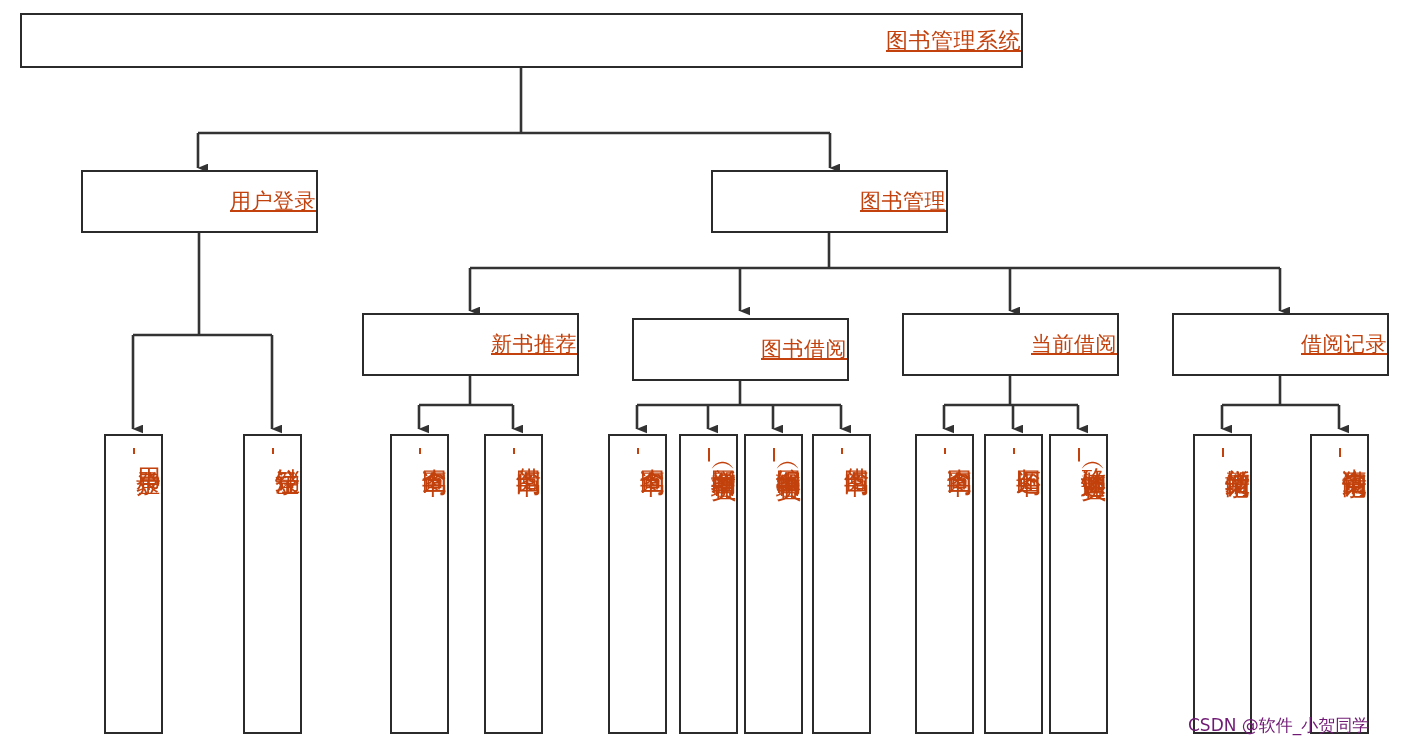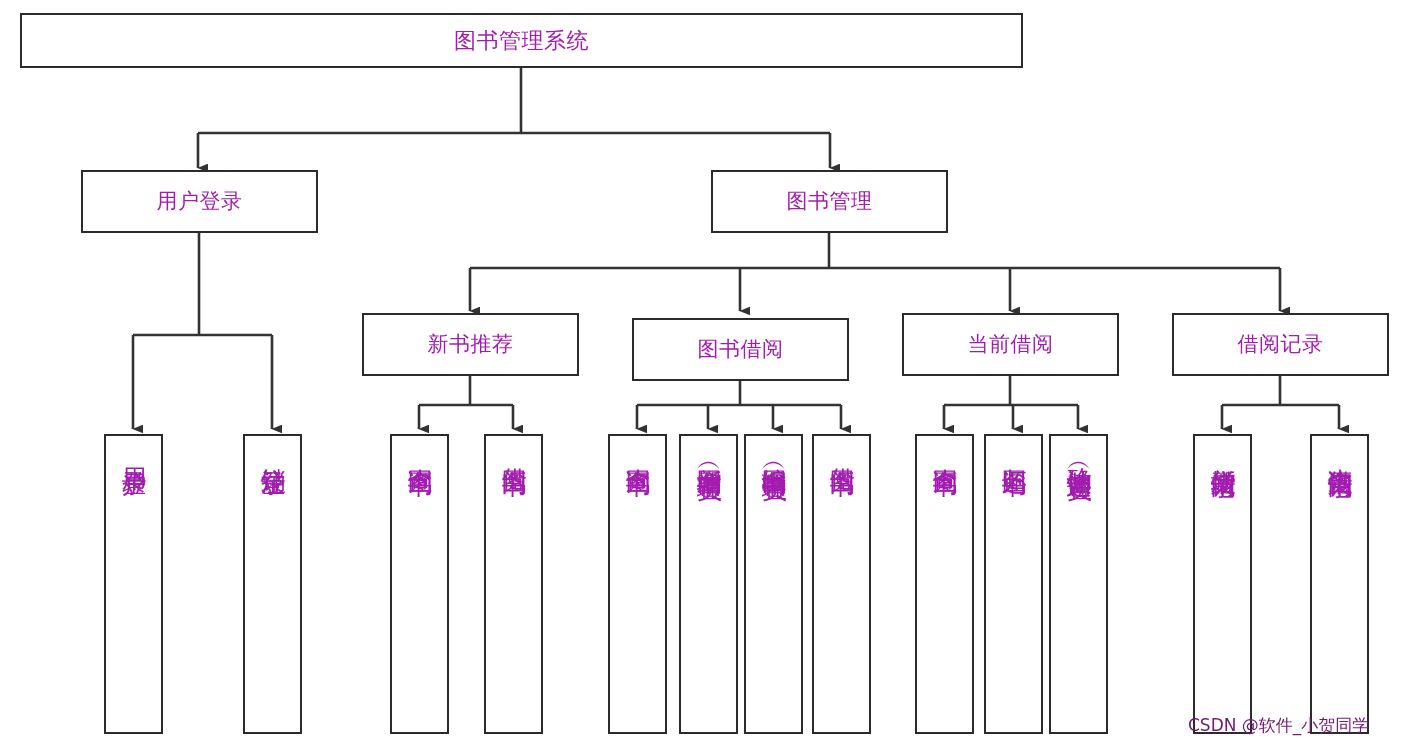--- a/index.html
+++ b/index.html
@@ -26,23 +26,24 @@
     height: 747px;
     pointer-events: none;
   }
   .node {
     position: absolute;
     box-sizing: border-box;
     background: #ffffff;
     border: 2.6px solid #2b2b2b;
     display: flex;
     align-items: center;
-    justify-content: center;
-    color: #a21caf;
+    justify-content: flex-end;
+    color: #c2410c;
     z-index: 2;
+    text-decoration: underline;
   }
   .node .label {
     display: block;
     text-align: center;
     line-height: 1.18;
     letter-spacing: 0.5px;
   }
   
   .node.horiz .label {
     font-size: 21px;

